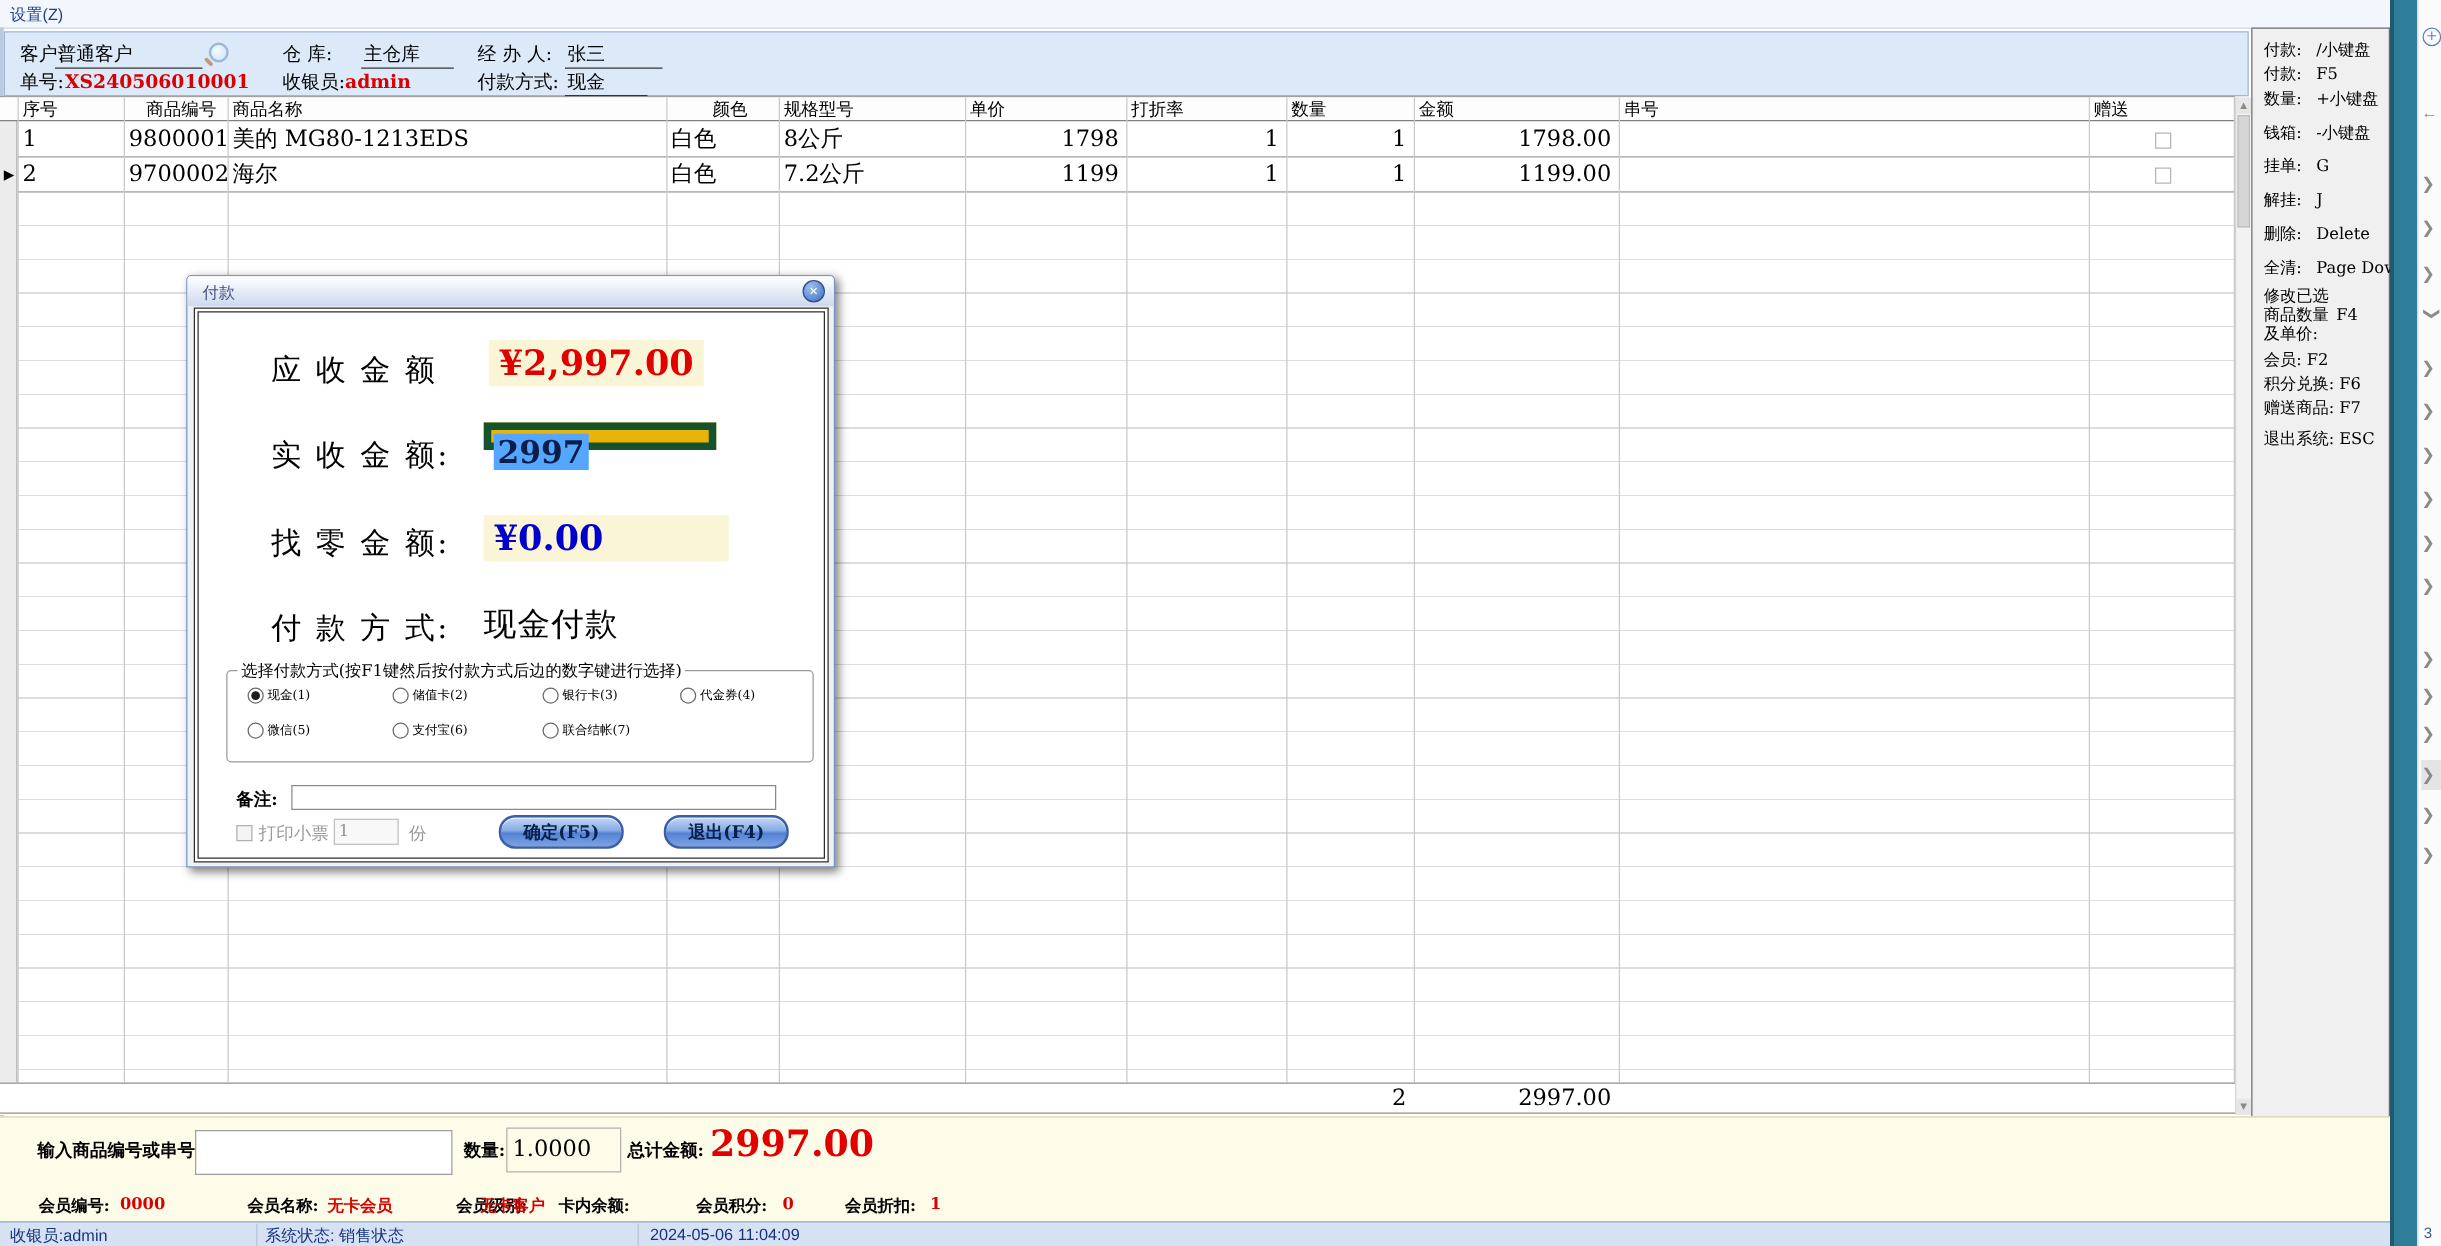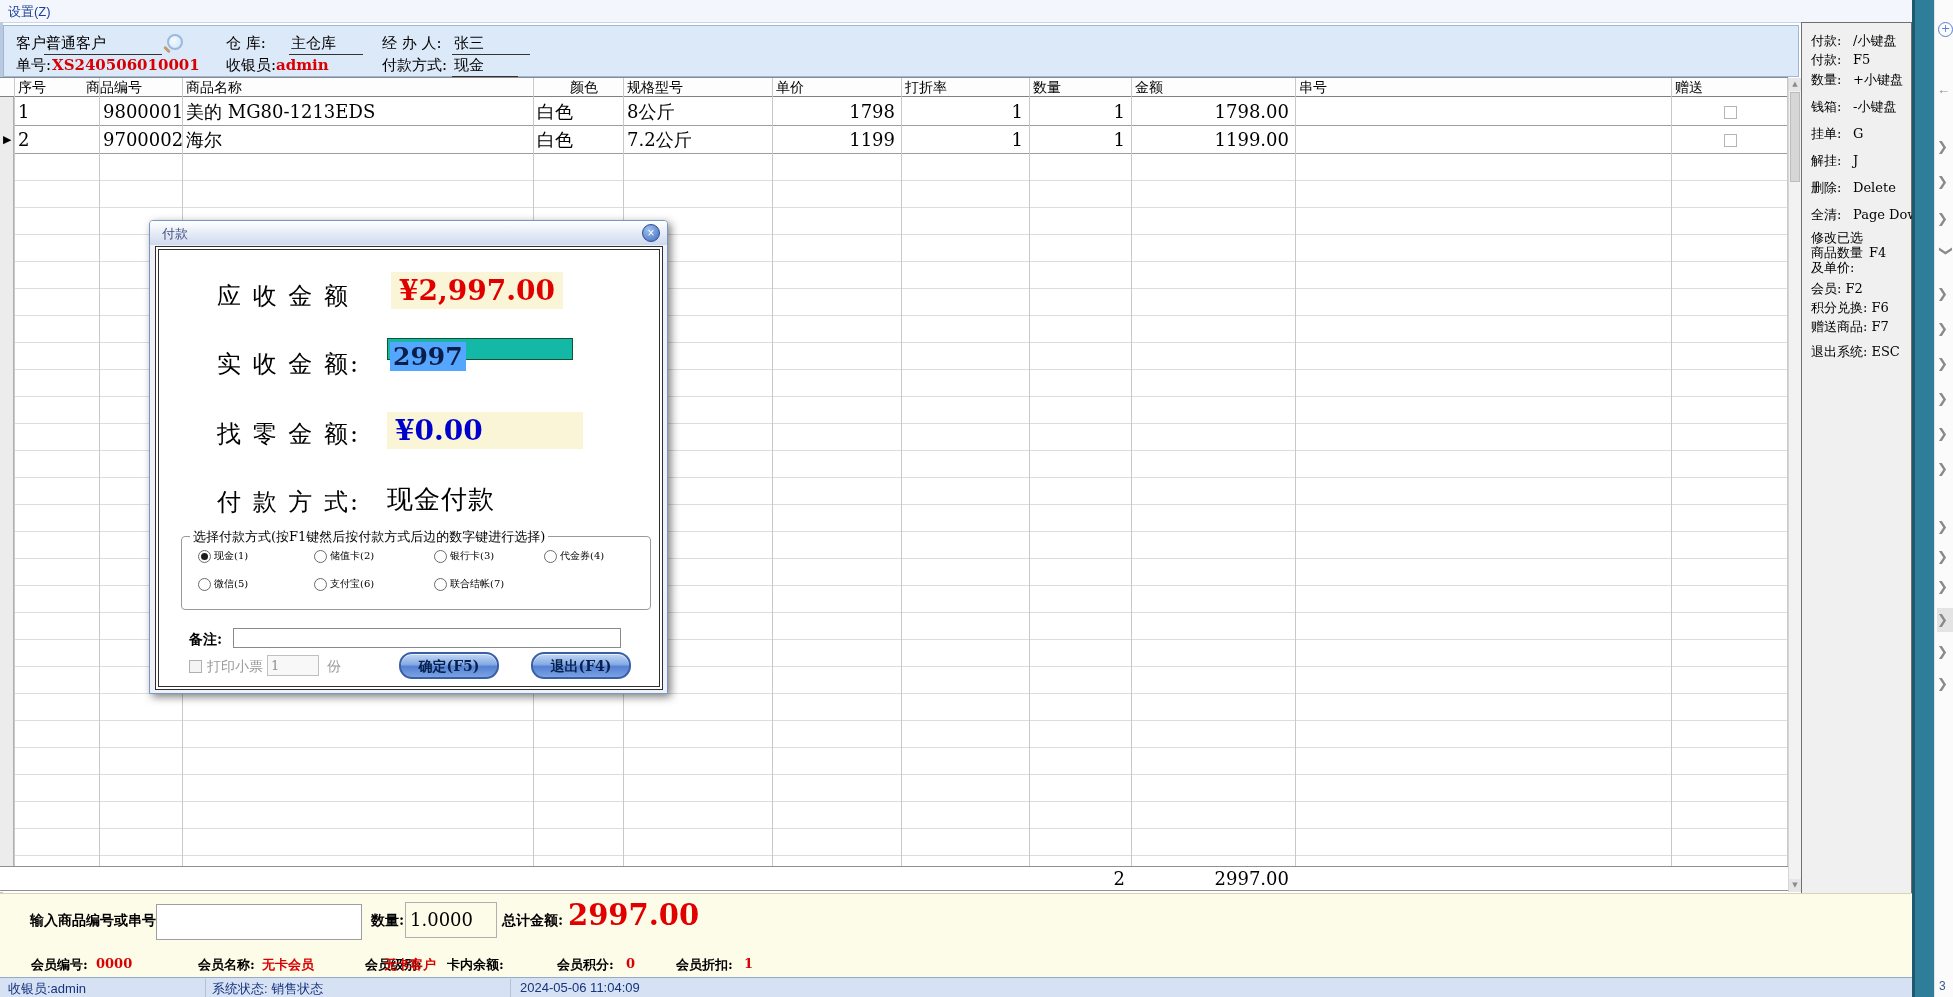--- a/index.html
+++ b/index.html
@@ -100,22 +100,22 @@
   .dlg-close{position:absolute;right:7px;top:3px;width:18px;height:18px;border-radius:50%;
              background:radial-gradient(circle at 35% 30%, #9fc0ef, #3e6cc0);border:1px solid #2c4c8c;
              color:#fff;font-size:12px;line-height:17px;text-align:center;box-sizing:border-box;cursor:pointer;
              font-family:"Liberation Sans",sans-serif;}
   .dlg-body{position:absolute;left:5px;top:25px;width:508px;height:444px;background:#fff;
             border:4px double #2e2e2e;box-sizing:border-box;}
   .drow-label{position:absolute;font-size:24px;color:#000;letter-spacing:2px;white-space:nowrap;}
   .amount-box{position:absolute;background:#faf5d7;padding:2px 8px;font-size:28px;font-weight:bold;white-space:nowrap;}
   .amount-box.red{color:#e00000;}
   .amount-box.blue{color:#0000cc;}
-  .recv-input{position:absolute;left:228px;top:88px;width:186px;height:22px;background:#14b8a6;
-              border:1px solid #14532d;box-sizing:border-box;}
+  .recv-input{position:absolute;left:228px;top:88px;width:186px;height:22px;background:#eab308;
+              border:6px solid #14532d;box-sizing:border-box;}
   .recv-sel{display:inline-block;margin:3px 0 0 2px;padding:0 3px;font-size:25px;font-weight:bold;
             background:#55a6ff;color:#0b1e4a;}
   .method-val{position:absolute;left:228px;top:232px;font-size:26px;color:#000;letter-spacing:1px;}
   .groupbox{position:absolute;left:22px;top:286px;width:468px;height:72px;border:1px solid #9a9a9a;border-radius:4px;}
   .group-title{position:absolute;left:8px;top:-9px;background:#fff;padding:0 3px;font-size:13px;color:#000;white-space:nowrap;}
   .radio-opt{position:absolute;font-size:10px;color:#000;white-space:nowrap;display:flex;align-items:center;cursor:default;}
   .radio-circle{display:inline-block;width:13px;height:13px;border:1px solid #6a6a6a;border-radius:50%;background:#fff;
                 margin-right:3px;box-sizing:border-box;position:relative;}
   .radio-circle.sel::after{content:'';position:absolute;left:2px;top:2px;width:7px;height:7px;border-radius:50%;background:#1c1c1c;}
   .remark-label{position:absolute;left:30px;top:381px;font-size:14px;font-weight:bold;color:#000;}
@@ -156,21 +156,21 @@
     <span class="hfield" style="left:378px;top:30px;">付款方式:</span>
     <span class="hfield" style="left:448px;top:30px;"><span class="hval" style="min-width:60px;">现金</span></span>
   </div>
 
   <div class="tbl-topline"></div>
   <div class="table-area"></div>
   <div class="empty-grid"></div>
   <div class="gutter"></div>
   <div class="thead" id="thead">
       <span class="th" style="left: 14px; width: 85px;">序号</span>
-      <span class="th" style="left: 82px; width: 83px;">商品编号</span>
+      <span class="th" style="left: 113px; width: 83px;">商品编号</span>
       <span class="th" style="left: 182px; width: 351px;">商品名称</span>
       <span class="th" style="left: 533px; width: 90px; margin-left: 33px;">颜色</span>
       <span class="th" style="left: 623px; width: 149px;">规格型号</span>
       <span class="th" style="left: 772px; width: 129px;">单价</span>
       <span class="th" style="left: 901px; width: 128px;">打折率</span>
       <span class="th" style="left: 1029px; width: 102px;">数量</span>
       <span class="th" style="left: 1131px; width: 164px;">金额</span>
       <span class="th" style="left: 1295px; width: 376px;">串号</span>
       <span class="th" style="left: 1671px; width: 117px;">赠送</span>
     </div>

